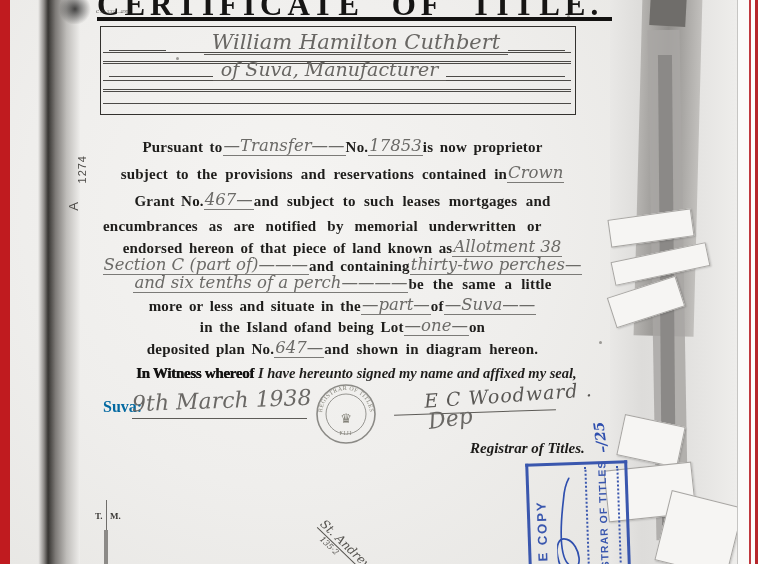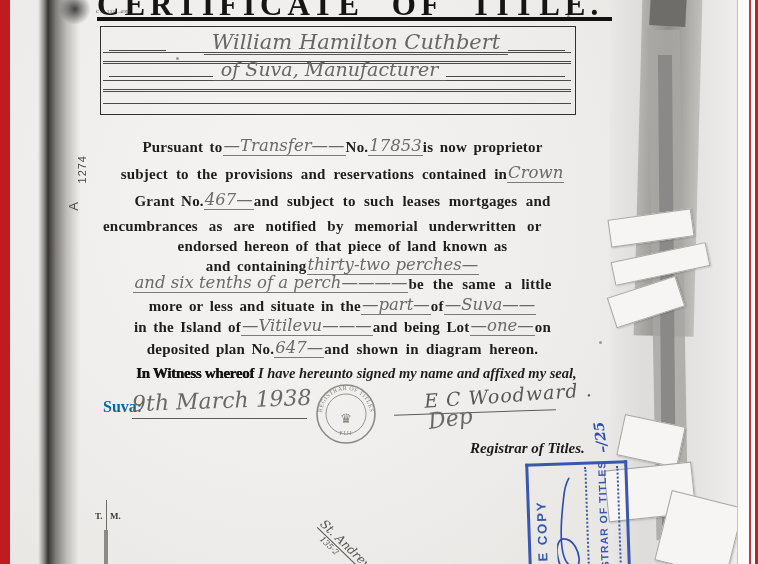--- a/index.html
+++ b/index.html
@@ -146,38 +146,39 @@
   <div class="bodyline" style="top:191px;">
     <span class="p">Grant No.</span>
     <span class="h">467—</span>
     <span class="p" style="word-spacing:4.5px;">and subject to such leases mortgages and</span>
   </div>
   <div class="bodyline" style="top:218px;justify-content:flex-start;">
     <span class="p" style="word-spacing:7px;">encumbrances as are notified by memorial underwritten or</span>
   </div>
   <div class="bodyline" style="top:238px;">
     <span class="p">endorsed hereon of that piece of land known as</span>
+    <span class="h">Allotment 38</span>
   </div>
   <div class="bodyline" style="top:256px;">
+    <span class="h">Section C (part of)———</span>
     <span class="p">and containing</span>
     <span class="h">thirty-two perches—</span>
   </div>
   <div class="bodyline" style="top:274px;">
     <span class="h">and six tenths of a perch————</span>
     <span class="p" style="word-spacing:5px;">be the same a little</span>
   </div>
   <div class="bodyline" style="top:296px;">
     <span class="p">more or less and situate in the</span>
     <span class="h">—part—</span>
     <span class="p">of</span>
     <span class="h">—Suva——</span>
   </div>
   <div class="bodyline" style="top:317px;">
     <span class="p">in the Island of</span>
-    <span class="h">—Vitilevu———</span>
     <span class="p">and being Lot</span>
     <span class="h">—one—</span>
     <span class="p">on</span>
   </div>
   <div class="bodyline" style="top:339px;">
     <span class="p">deposited plan No.</span>
     <span class="h">647—</span>
     <span class="p" style="word-spacing:3.5px;">and shown in diagram hereon.</span>
   </div>
 

